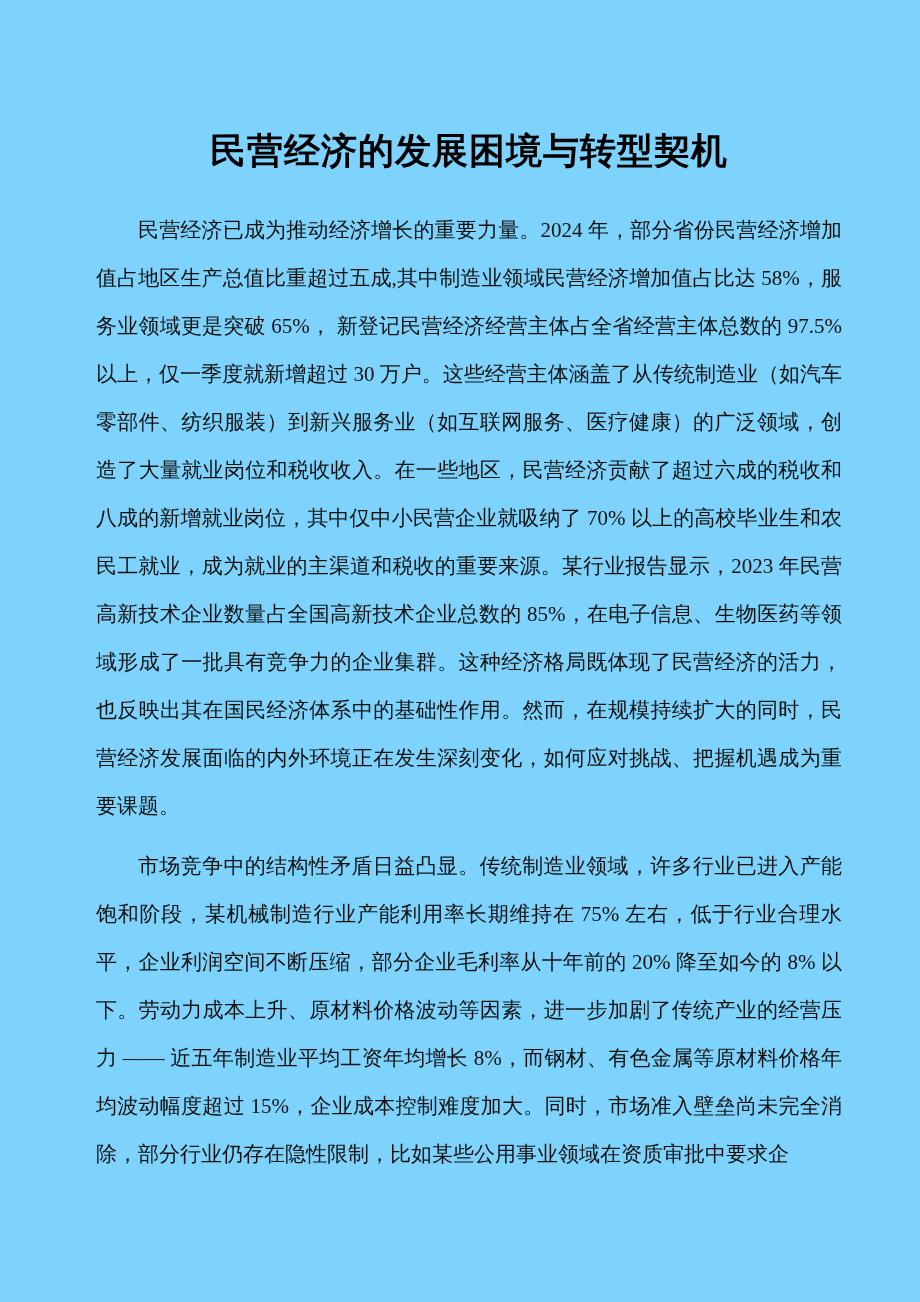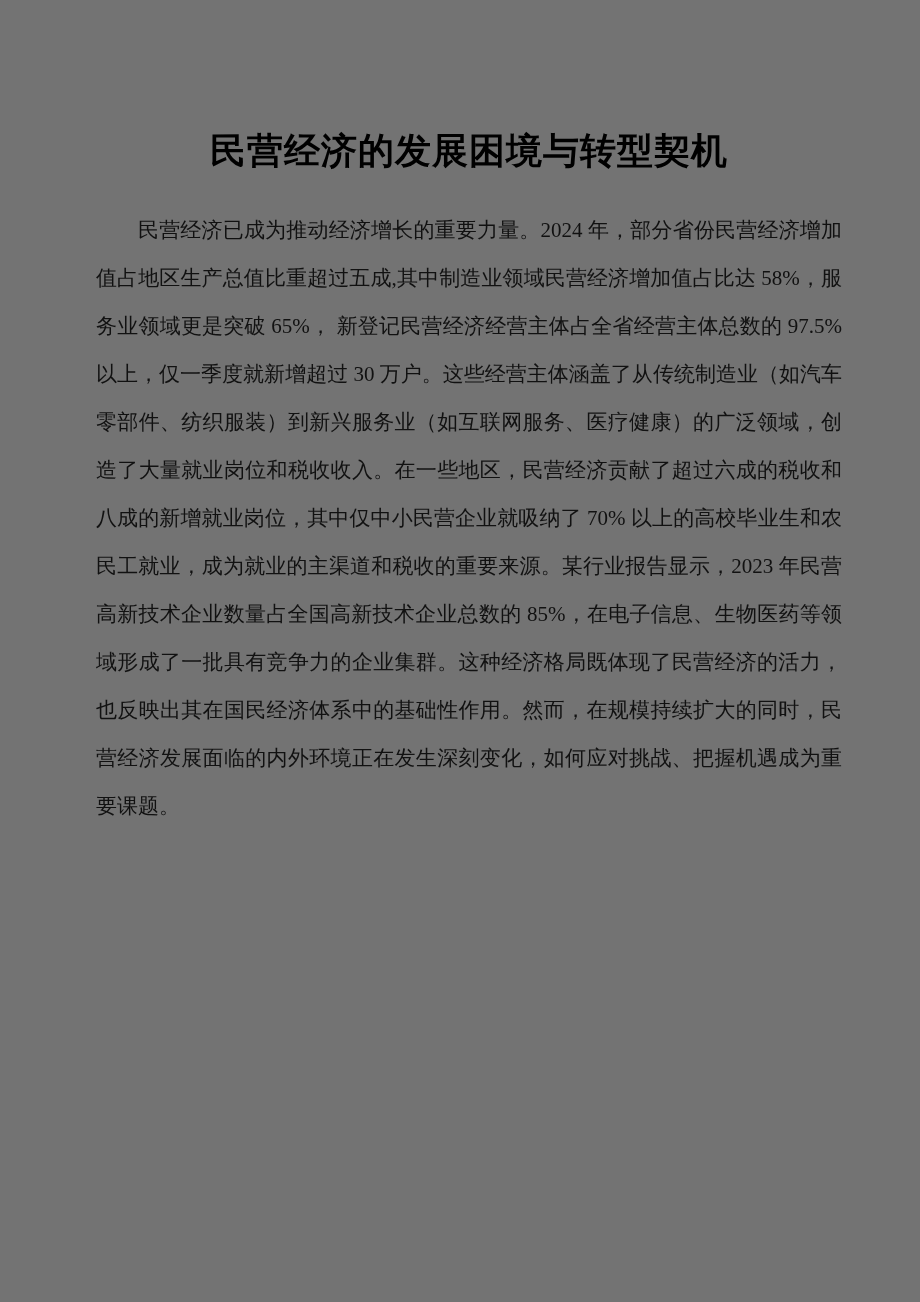--- a/index.html
+++ b/index.html
@@ -10,21 +10,21 @@
   body {
     width: 920px;
     height: 1302px;
     overflow: hidden;
   }
   .page {
     box-sizing: border-box;
     width: 920px;
     height: 1302px;
     padding: 129px 66px 0 84px; 
-    background: #737373;
+    background: #7dd3fc;
   }
   .doc-title {
     margin: 0;
     font-family: "Liberation Sans", "DejaVu Sans", sans-serif;
     font-weight: 700;
     font-size: 36px;
     line-height: 44px;
     letter-spacing: 1px;
     text-align: center;
     color: #000000;
@@ -48,14 +48,15 @@
     margin-top: 6px;
   }
 </style>
 </head>
 <body>
 
 <div class="page">
   <h1 class="doc-title">民营经济的发展困境与转型契机</h1>
   <div class="doc-body">
     <p class="para-first">民营经济已成为推动经济增长的重要力量。2024 年，部分省份民营经济增加值占地区生产总值比重超过五成,其中制造业领域民营经济增加值占比达 58%，服务业领域更是突破 65%， 新登记民营经济经营主体占全省经营主体总数的 97.5% 以上，仅一季度就新增超过 30 万户。这些经营主体涵盖了从传统制造业（如汽车零部件、纺织服装）到新兴服务业（如互联网服务、医疗健康）的广泛领域，创造了大量就业岗位和税收收入。在一些地区，民营经济贡献了超过六成的税收和八成的新增就业岗位，其中仅中小民营企业就吸纳了 70% 以上的高校毕业生和农民工就业，成为就业的主渠道和税收的重要来源。某行业报告显示，2023 年民营高新技术企业数量占全国高新技术企业总数的 85%，在电子信息、生物医药等领域形成了一批具有竞争力的企业集群。这种经济格局既体现了民营经济的活力，也反映出其在国民经济体系中的基础性作用。然而，在规模持续扩大的同时，民营经济发展面临的内外环境正在发生深刻变化，如何应对挑战、把握机遇成为重要课题。</p>
+    <p>市场竞争中的结构性矛盾日益凸显。传统制造业领域，许多行业已进入产能饱和阶段，某机械制造行业产能利用率长期维持在 75% 左右，低于行业合理水平，企业利润空间不断压缩，部分企业毛利率从十年前的 20% 降至如今的 8% 以下。劳动力成本上升、原材料价格波动等因素，进一步加剧了传统产业的经营压力 —— 近五年制造业平均工资年均增长 8%，而钢材、有色金属等原材料价格年均波动幅度超过 15%，企业成本控制难度加大。同时，市场准入壁垒尚未完全消除，部分行业仍存在隐性限制，比如某些公用事业领域在资质审批中要求企</p>
   </div>
 </div>
 
 </body></html>

